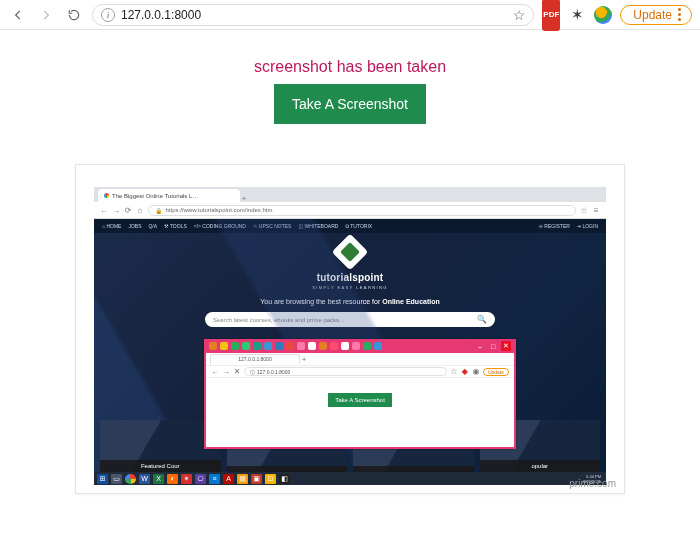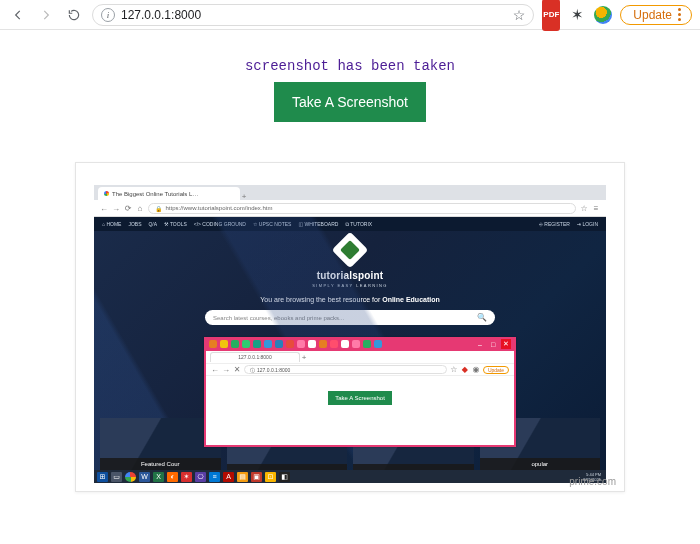--- a/index.html
+++ b/index.html
@@ -16,21 +16,21 @@
   .ext-icon { width: 18px; height: 32px; display: flex; align-items: center; justify-content: center; font-size: 12px; }
   .ext-icon.pdf { background: #d93025; color: #fff; border-radius: 3px; font-size: 8px; font-weight: bold; }
   .ext-icon.puzzle { color: #3c4043; font-size: 15px; }
   .avatar { width: 18px; height: 18px; border-radius: 50%; background: radial-gradient(circle at 40% 35%, #f4b400 35%, #34a853 36% 60%, #4285f4 61%); }
   .update-btn { border: 1px solid #f29900; color: #d56e0c; border-radius: 14px; padding: 2px 10px 2px 12px; font-size: 12px; display: flex; align-items: center; gap: 6px; }
   .update-btn .dots { display: flex; flex-direction: column; gap: 2px; }
   .update-btn .dots span { width: 3px; height: 3px; border-radius: 50%; background: #d56e0c; }
 
   
   .page { padding-top: 28px; text-align: center; }
-  .status-text { color: #4c1d95; font-size: 14px; font-family: Liberation Mono, monospace; }
+  .status-text { color: #be185d; font-size: 16px; }
   .action-btn { margin-top: 8px; background: #1f8b4c; color: #fff; border: none; padding: 12px 18px; font-size: 14px; cursor: pointer; }
 
   
   .shot-card { margin: 40px auto 0; width: 550px; height: 330px; border: 1px solid #e4e4e4; box-shadow: 0 1px 3px rgba(0,0,0,0.06); padding: 22px 18px 8px; position: relative; }
   .footer-credit { position: absolute; right: 8px; bottom: 4px; font-size: 10px; color: #9a9a9a; }
 
   
   .desk { width: 100%; height: 100%; background: #eaeaea; position: relative; overflow: hidden; }
 
   

